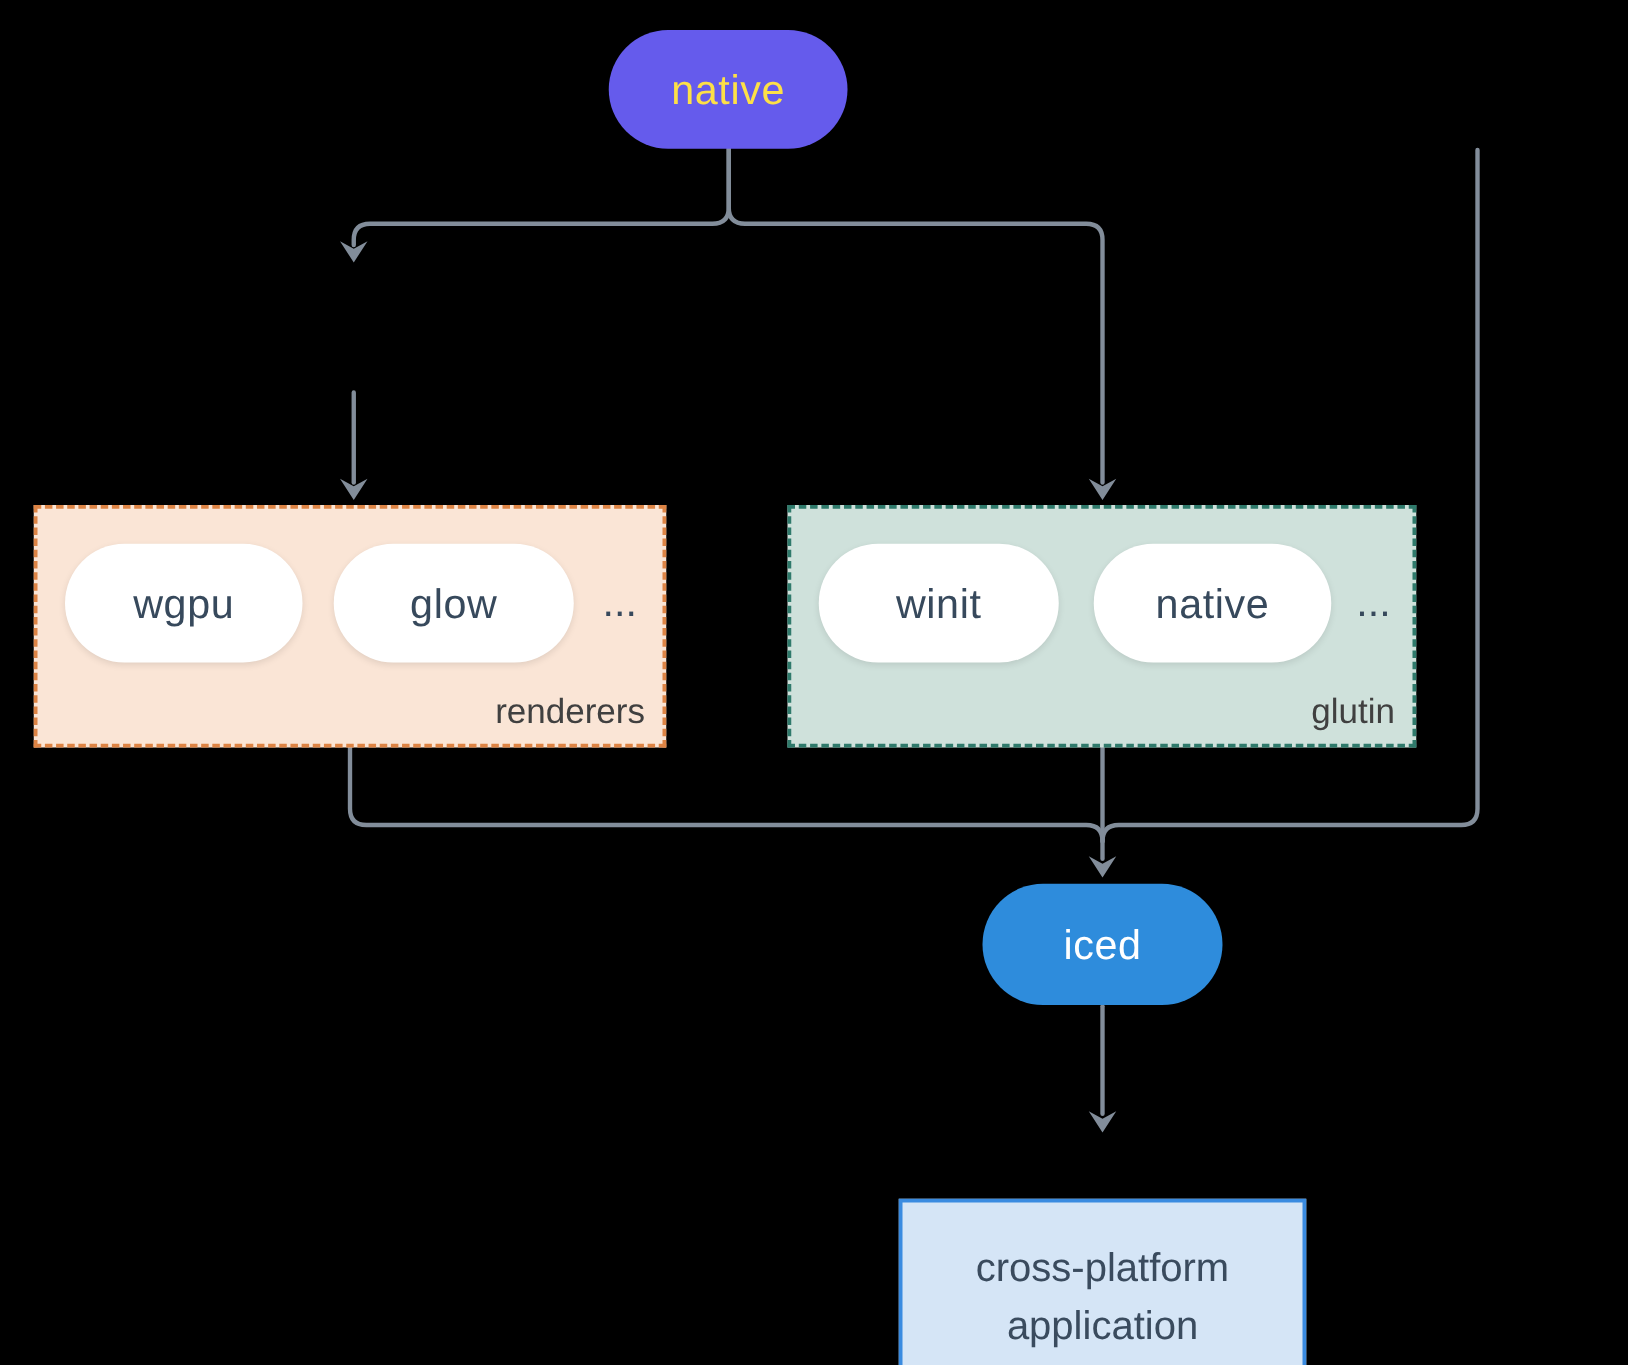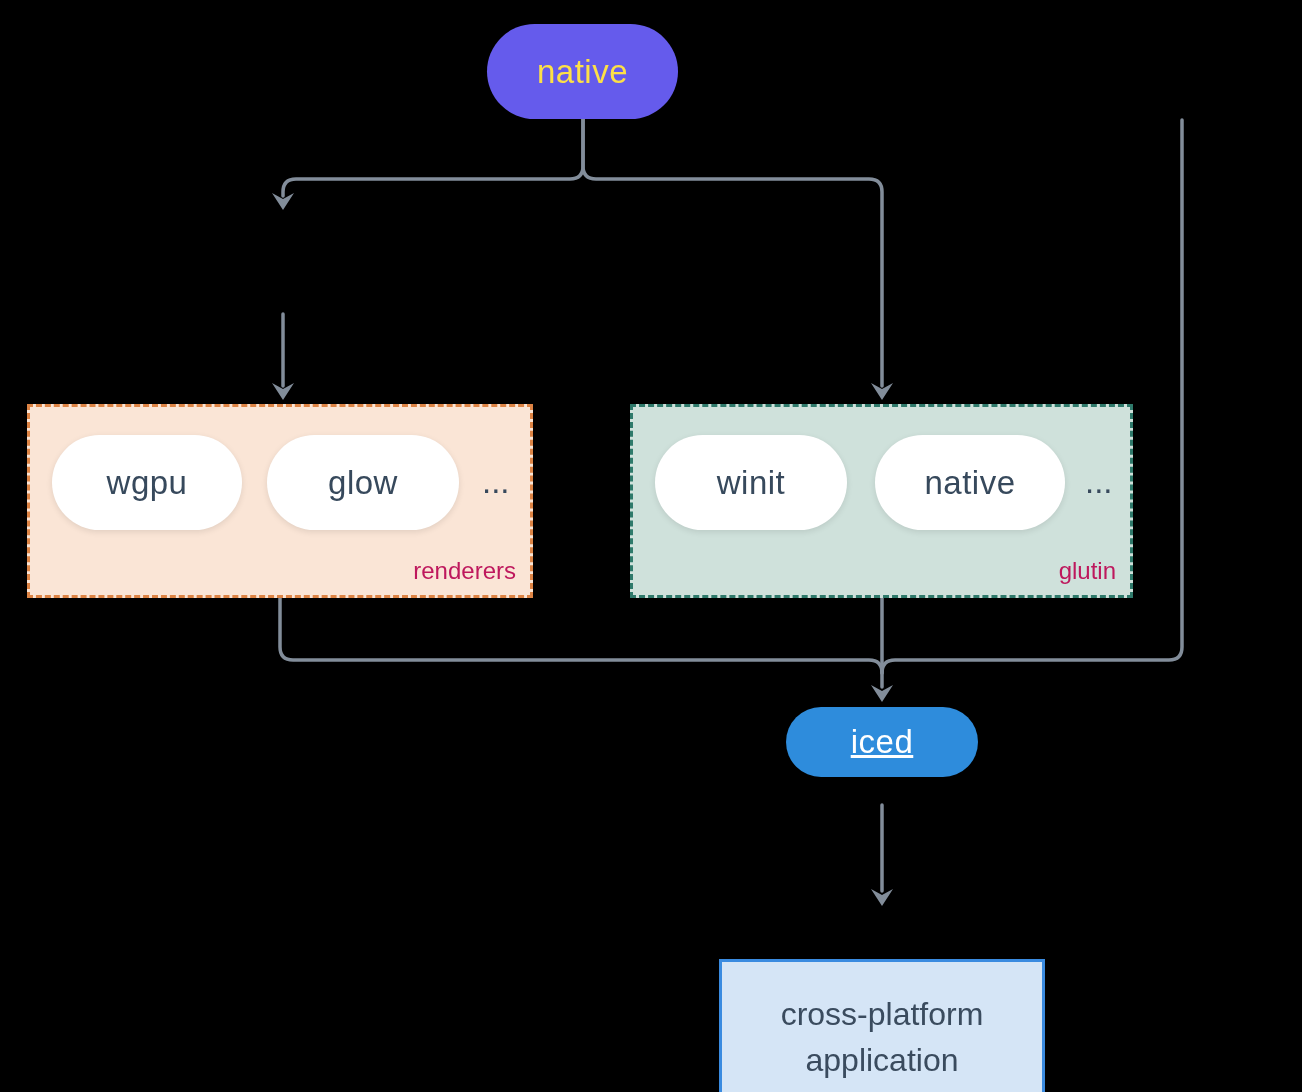--- a/index.html
+++ b/index.html
@@ -43,22 +43,22 @@
     position: absolute;
     box-sizing: border-box;
     border: 3px dashed;
   }
   .group-renderers { background: #FAE5D6; border-color: #DD8445; }
   .group-shells    { background: #CFE1DB; border-color: #2F7A6B; }
   .group-label {
     position: absolute;
     right: 14px;
     bottom: 10px;
-    font-size: 24px;
-    color: #be185d;
+    font-size: 28px;
+    color: #404040;
   }
   .ellipsis {
     position: absolute;
     font-size: 33px;
     color: #37495C;
   }
 
   .app-box {
     position: absolute;
     box-sizing: border-box;
@@ -113,20 +113,20 @@
     <div class="group-label">renderers</div>
   </div>
 
   <div class="group-box group-shells" style="left:630px; top:404px; width:503px; height:194px;">
     <div class="pill pill-white" style="left:22px; top:28px; width:192px; height:95px;">winit</div>
     <div class="pill pill-white" style="left:242px; top:28px; width:190px; height:95px;">native</div>
     <div class="ellipsis" style="left:452px; top:56px;">...</div>
     <div class="group-label">glutin</div>
   </div>
 
-  <div class="pill pill-blue" style="left:786px; top:707px; width:192px; height:70px;text-decoration:underline;">iced</div>
+  <div class="pill pill-blue" style="left:786px; top:707px; width:192px; height:97px;">iced</div>
 
   <div class="app-box" style="left:719px; top:911px; width:326px; height:156px;">
     <div>cross-platform</div>
     <div>application</div>
   </div>
 
 </div>
 
 </body></html>

